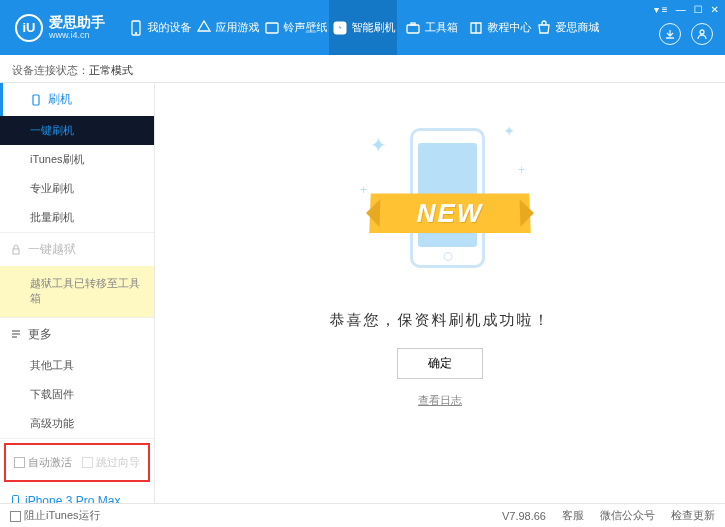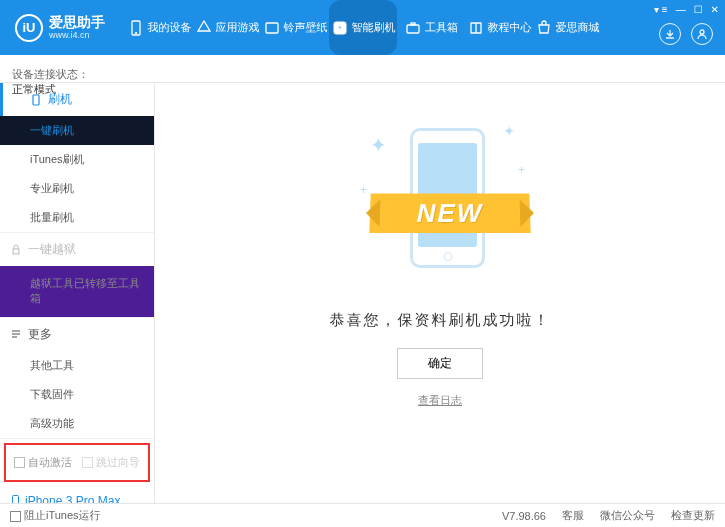--- a/index.html
+++ b/index.html
@@ -7,40 +7,40 @@
 
 
 .header { height: 55px; background: #1e8fe6; color: #fff; display: flex; align-items: center; position: relative; }
 .logo-area { display: flex; align-items: center; padding: 0 15px; width: 125px; }
 .logo-circle { width: 28px; height: 28px; border: 2px solid #fff; border-radius: 50%; display: flex; align-items: center; justify-content: center; font-weight: bold; font-size: 13px; margin-right: 6px; }
 .logo-text { display: flex; flex-direction: column; }
 .logo-title { font-size: 14px; font-weight: bold; line-height: 1.1; }
 .logo-url { font-size: 9px; opacity: 0.85; }
 .nav { display: flex; height: 100%; flex: 1; }
 .nav-item { width: 68px; display: flex; flex-direction: row; align-items: center; justify-content: center; font-size: 11px; cursor: pointer; gap: 3px; }
-.nav-item.active { background: #1578c7; border-radius: 12px; }
+.nav-item.active { background: #1578c7; }
 .nav-icon { width: 18px; height: 18px; display: flex; align-items: center; justify-content: center; }
 .nav-icon svg { fill: #fff; stroke: #fff; }
 .header-controls { position: absolute; top: 4px; right: 6px; display: flex; gap: 8px; font-size: 10px; align-items: center; }
 .header-right-icons { position: absolute; bottom: 10px; right: 12px; display: flex; gap: 10px; }
 .circle-btn { width: 22px; height: 22px; border: 1.5px solid #fff; border-radius: 50%; display: flex; align-items: center; justify-content: center; cursor: pointer; opacity: 0.9; }
 
 
-.status-bar { height: 28px; border-bottom: 1px solid #e5e5e5; display: flex; align-items: flex-start; padding: 12px 12px; font-size: 11px; color: #666; flex-direction: column; }
+.status-bar { height: 28px; border-bottom: 1px solid #e5e5e5; display: flex; align-items: flex-end; padding: 4px 12px; font-size: 11px; color: #666; }
 .status-value { color: #333; font-weight: 500; }
 
 
 .main { display: flex; height: 420px; }
 .sidebar { width: 155px; border-right: 1px solid #e8e8e8; position: relative; overflow-y: auto; }
 .side-group { border-bottom: 1px solid #f0f0f0; }
 .side-header { display: flex; align-items: center; padding: 8px 10px; font-size: 12px; color: #555; gap: 6px; }
 .side-header.blue { color: #1e8fe6; border-left: 3px solid #1e8fe6; padding-left: 27px; }
 .side-item { padding: 7px 10px 7px 30px; font-size: 11px; color: #555; cursor: pointer; }
 .side-item.active { background: #0f172a; color: #1e8fe6; }
-.side-item.moved { background: #4c1d95; color: #888; padding: 10px 10px 10px 30px; line-height: 1.4; }
+.side-item.moved { background: #fef9c3; color: #888; padding: 10px 10px 10px 30px; line-height: 1.4; }
 .side-checks { border: 2px solid #e33; padding: 10px 8px; margin: 4px; display: flex; gap: 10px; align-items: center; font-size: 11px; color: #999; }
 .side-checks .ck2 { color: #ccc; }
 .chk { width: 11px; height: 11px; border: 1px solid #bbb; display: inline-block; vertical-align: middle; margin-right: 3px; }
 .device-info { padding: 8px 10px; }
 .device-name { color: #1e8fe6; font-size: 12px; display: flex; align-items: center; gap: 4px; }
 
 
 .content { flex: 1; display: flex; flex-direction: column; align-items: center; padding-top: 30px; }
 .illustration { width: 200px; height: 180px; position: relative; margin-bottom: 18px; }
 .phone { position: absolute; left: 70px; top: 15px; width: 75px; height: 140px; background: #fff; border: 3px solid #cde5f7; border-radius: 10px; }

